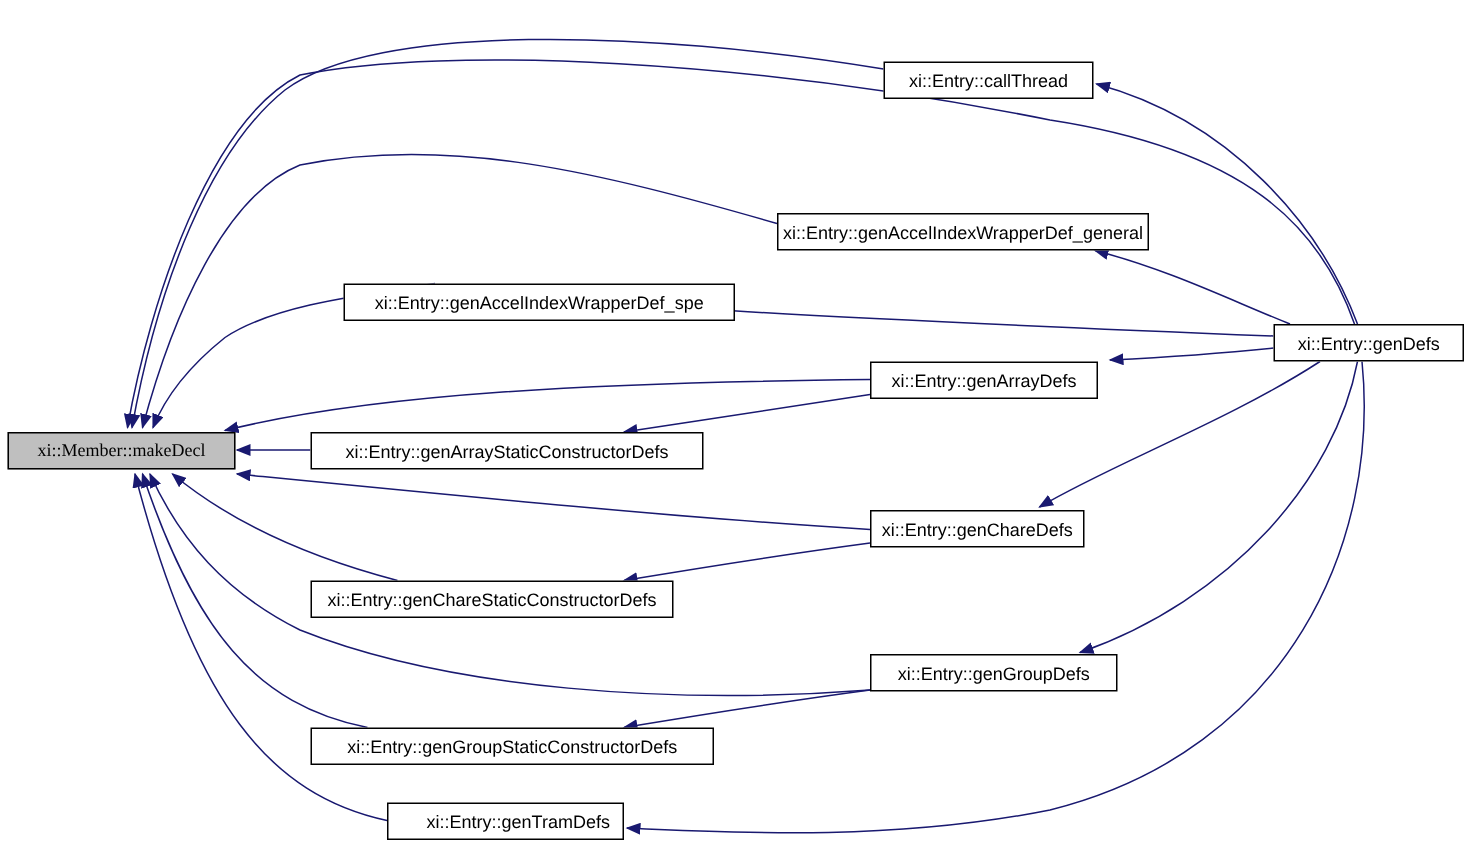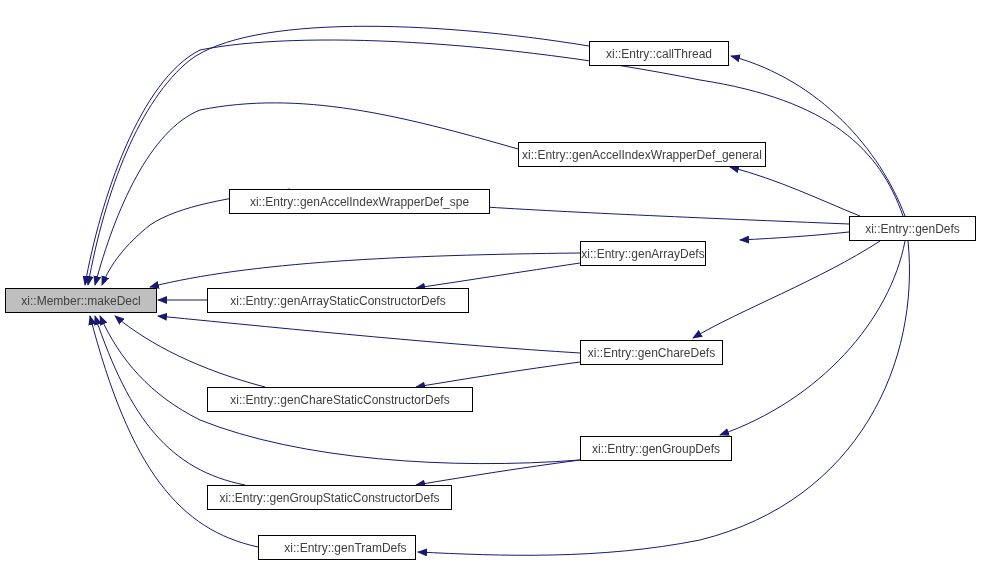--- a/index.html
+++ b/index.html
@@ -1,21 +1,21 @@
 <!DOCTYPE html>
 <html><head>
 <meta charset="utf-8">
 <style>
   html, body { margin:0; padding:0; background:#ffffff; }
   body { width:981px; height:565px; position:relative; overflow:hidden; font-family:"Liberation Sans", sans-serif; }
   #graph { position:absolute; left:0; top:0; }
   .node { position:absolute; box-sizing:border-box; border:1px solid #000; background:#fff;
-          font-size:12px; color:#404040; display:flex; align-items:center; justify-content:center;
+          font-size:12px; color:#000000; display:flex; align-items:center; justify-content:center;
           white-space:nowrap; height:25px; cursor:pointer; }
-  .node.root { background:#bfbfbf; }
+  .node.root { background:#bfbfbf;font-family:Liberation Serif, serif; }
 </style>
 </head>
 <body>
 
 <svg id="graph" width="981" height="565">
   <defs>
     <marker id="arr" markerWidth="10" markerHeight="8" refX="9" refY="4" orient="auto" markerUnits="userSpaceOnUse">
       <path d="M0,0 L10,4 L0,8 z" fill="#191970"></path>
     </marker>
   </defs>
@@ -50,36 +50,36 @@
     </div>
     <div class="node" style="left: 589px; top: 41px; width: 140px;">
       <span>xi::Entry::callThread</span>
     </div>
     <div class="node" style="left: 518px; top: 142px; width: 248px;">
       <span>xi::Entry::genAccelIndexWrapperDef_general</span>
     </div>
     <div class="node" style="left: 207px; top: 189px; width: 261px; margin-left: 22px;">
       <span>xi::Entry::genAccelIndexWrapperDef_spe</span>
     </div>
-    <div class="node" style="left: 580px; top: 241px; width: 126px;">
+    <div class="node" style="left: 580px; top: 241px; width: 152px;">
       <span>xi::Entry::genArrayDefs</span>
     </div>
     <div class="node" style="left: 207px; top: 288px; width: 262px;">
       <span>xi::Entry::genArrayStaticConstructorDefs</span>
     </div>
     <div class="node" style="left: 580px; top: 340px; width: 143px;">
       <span>xi::Entry::genChareDefs</span>
     </div>
-    <div class="node" style="left: 207px; top: 387px; width: 266px;">
+    <div class="node" style="left: 207px; top: 387px; width: 242px;">
       <span>xi::Entry::genChareStaticConstructorDefs</span>
     </div>
-    <div class="node" style="left: 580px; top: 436px; width: 152px;">
+    <div class="node" style="left: 580px; top: 436px; width: 165px;">
       <span>xi::Entry::genGroupDefs</span>
     </div>
-    <div class="node" style="left: 207px; top: 485px; width: 245px;">
+    <div class="node" style="left: 207px; top: 485px; width: 269px;">
       <span>xi::Entry::genGroupStaticConstructorDefs</span>
     </div>
     <div class="node" style="left: 258px; top: 535px; width: 158px; padding-left: 17px;">
       <span>xi::Entry::genTramDefs</span>
     </div>
     <div class="node" style="left: 849px; top: 216px; width: 127px;">
       <span>xi::Entry::genDefs</span>
     </div>
   </div>
 

